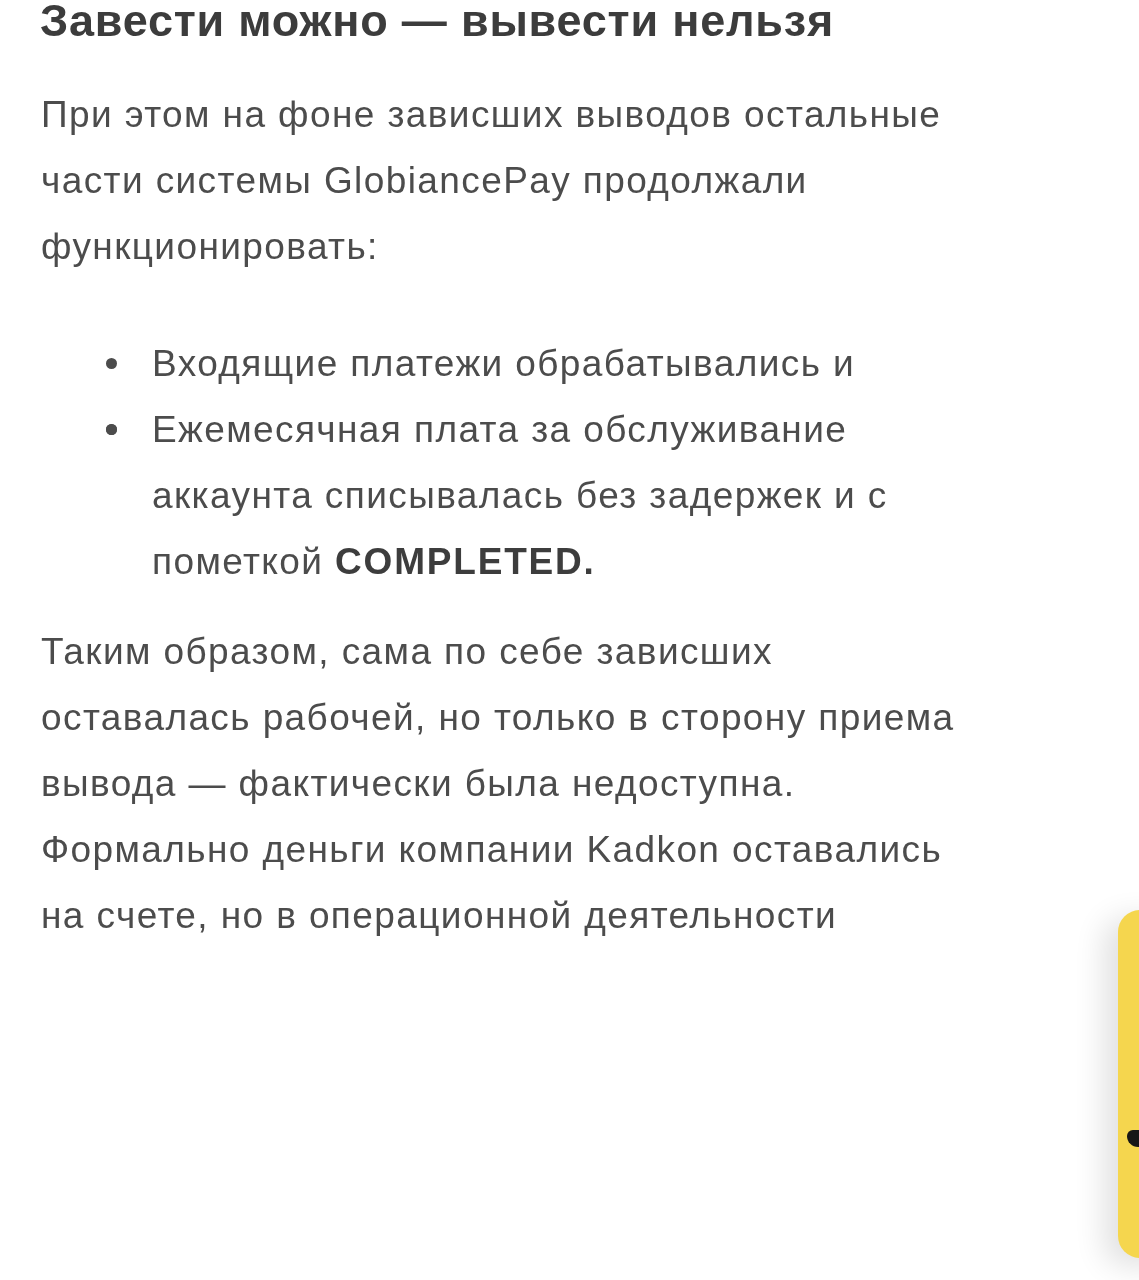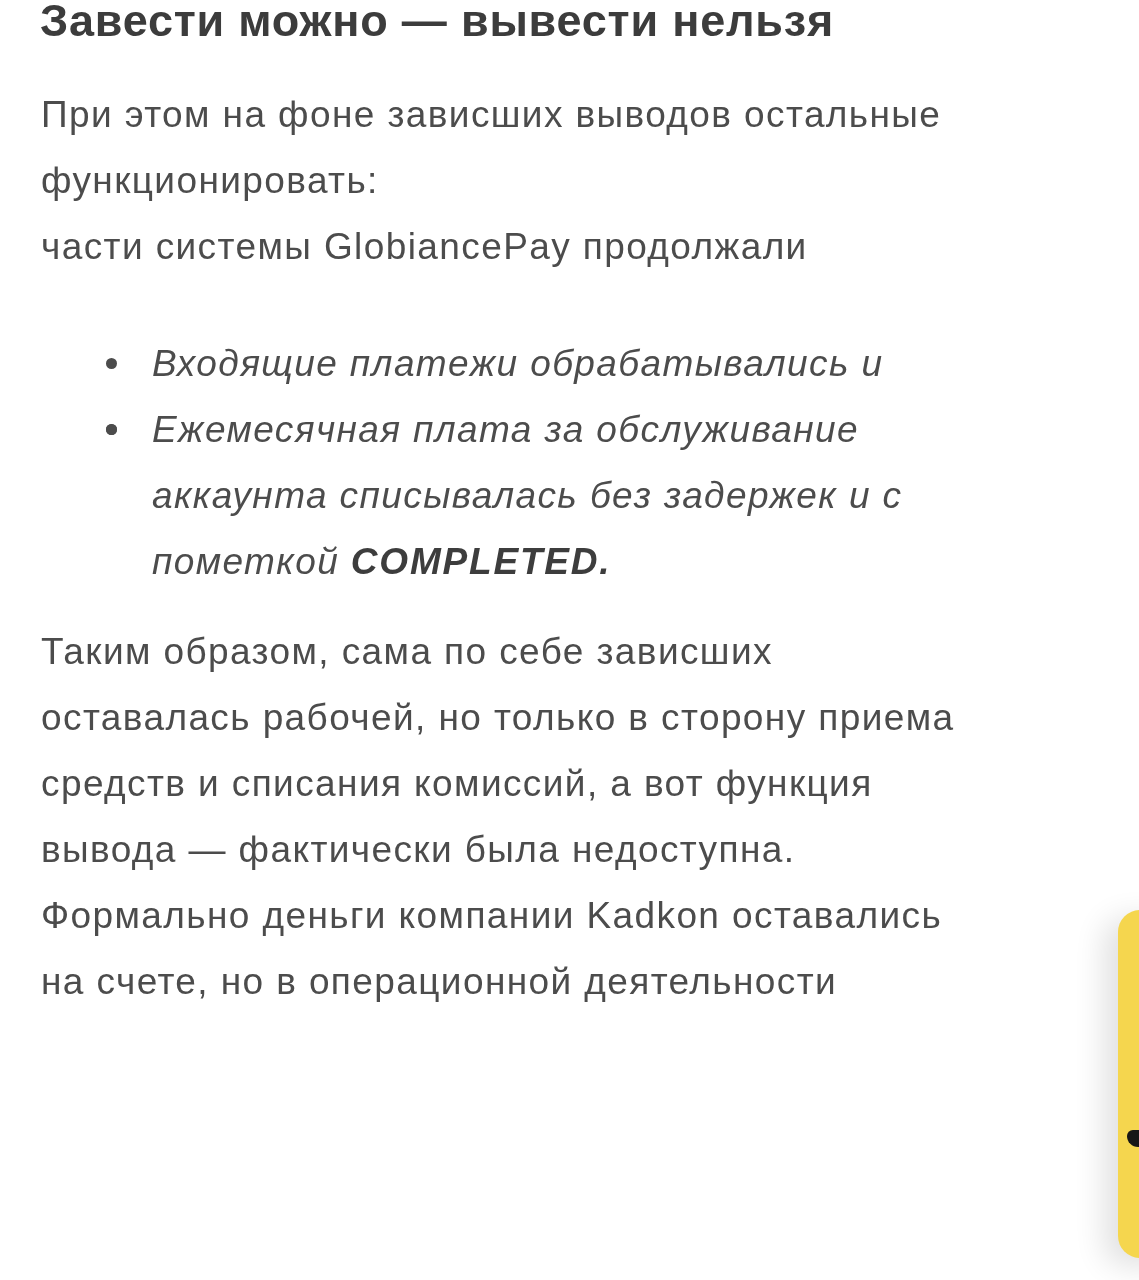--- a/index.html
+++ b/index.html
@@ -44,21 +44,20 @@
     white-space: nowrap;
   }
   ul.bullets {
     list-style: none;
     margin: 51px 0 24px 0;
     padding: 0;
     font-size: 37px;
     line-height: 66px;
     letter-spacing: 1.4px;
     color: #4c4c4c;
-    font-style: italic;
   }
   ul.bullets li {
     position: relative;
     padding-left: 112px;
     margin: 0;
   }
   .bullet-dot {
     position: absolute;
     left: 66px;
     top: 27px;
@@ -96,22 +95,22 @@
 </style>
 </head>
 <body>
 
 <main class="article">
 
   <h1 class="heading">Завести можно — вывести нельзя</h1>
 
   <p class="para">
     <span class="ln">При этом на фоне зависших выводов остальные</span>
+    <span class="ln">части системы GlobiancePay продолжали</span>
     <span class="ln">функционировать:</span>
-    <span class="ln">части системы GlobiancePay продолжали</span>
   </p>
 
   <ul class="bullets">
     <li>
       <span class="bullet-dot"></span>
       <span class="ln">Входящие платежи обрабатывались и</span>
     </li>
     <li>
       <span class="bullet-dot"></span>
     </li>
@@ -119,21 +118,20 @@
       <span class="bullet-dot"></span>
       <span class="ln">Ежемесячная плата за обслуживание</span>
       <span class="ln">аккаунта списывалась без задержек и с</span>
       <span class="ln"><span>пометкой </span><strong class="completed">COMPLETED.</strong></span>
     </li>
   </ul>
 
   <p class="para">
     <span class="ln">Таким образом, сама по себе зависших</span>
     <span class="ln">оставалась рабочей, но только в сторону приема</span>
-    <span class="ln">средств и списания комиссий, а вот функция</span>
     <span class="ln">вывода — фактически была недоступна.</span>
     <span class="ln">Формально деньги компании Kadkon оставались</span>
     <span class="ln">на счете, но в операционной деятельности</span>
   </p>
 
 </main>
 
 <div class="widget">
   <div class="widget-glyph"></div>
 </div>

